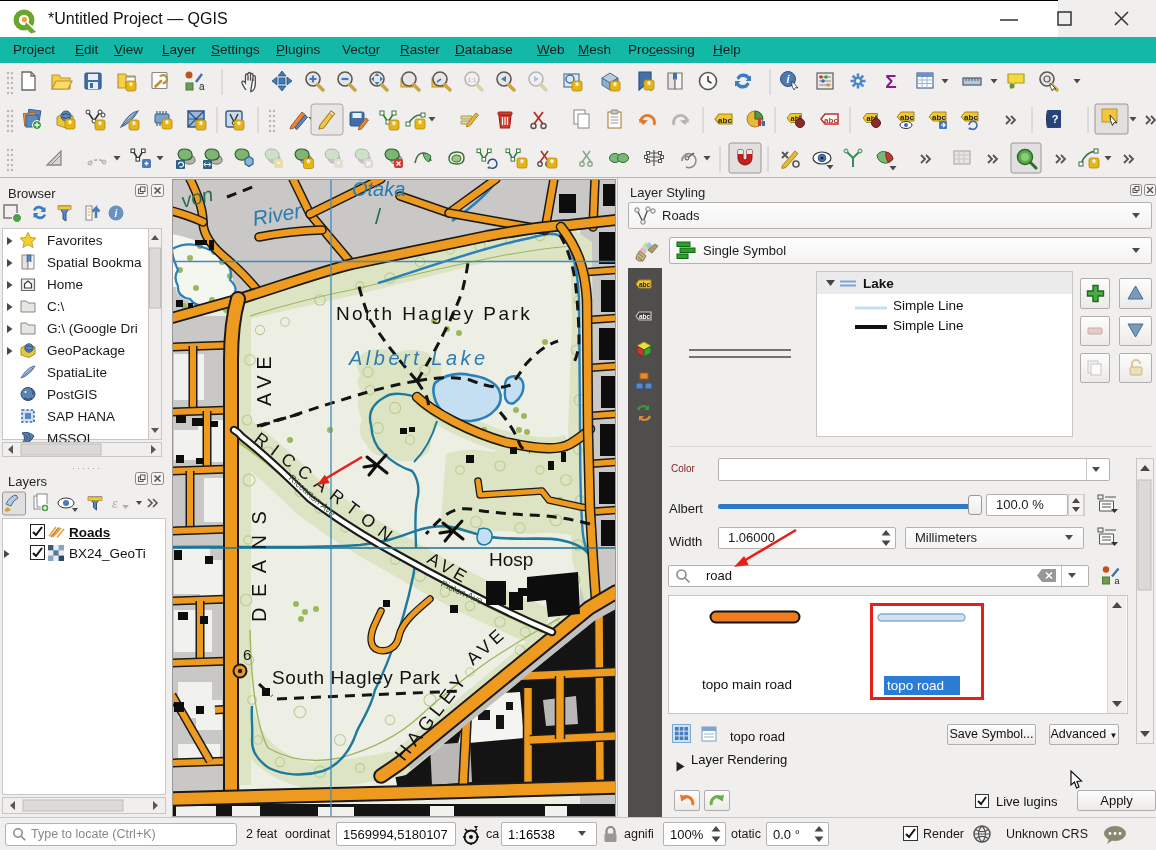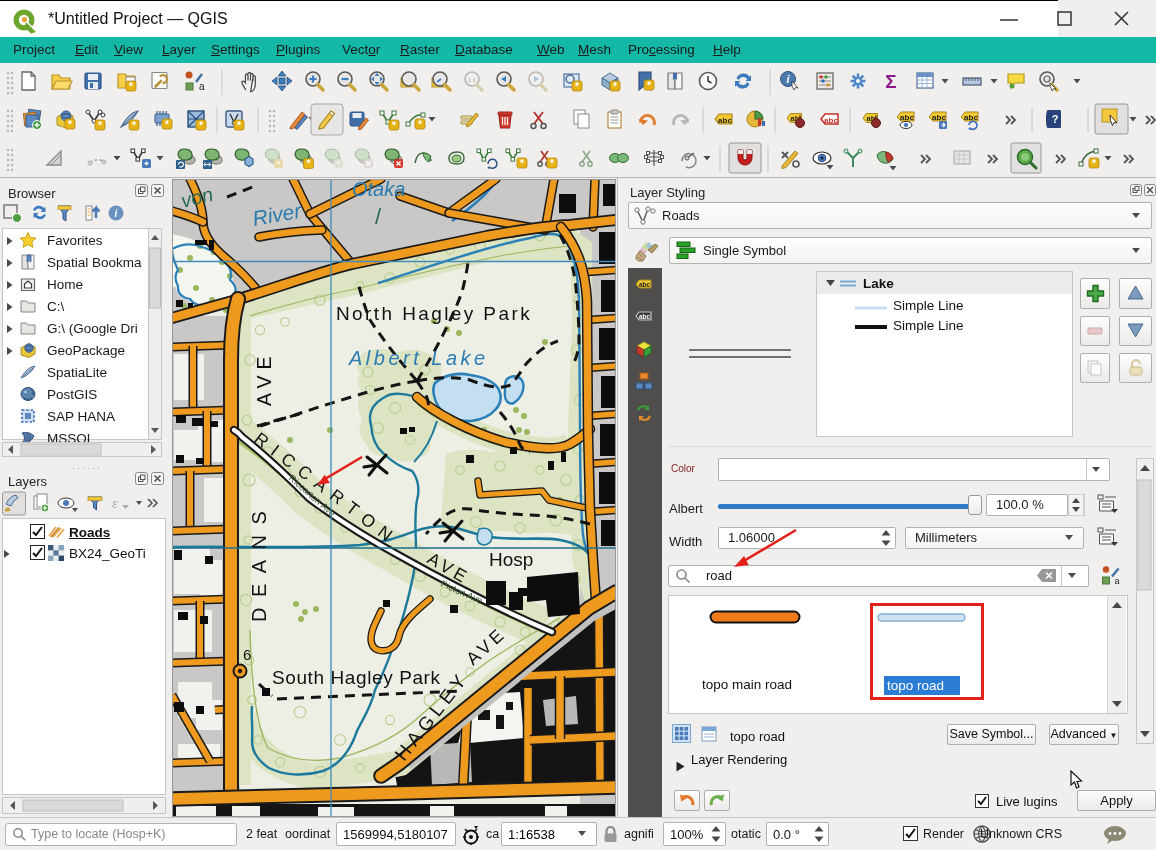--- a/index.html
+++ b/index.html
@@ -1408,21 +1408,21 @@
         <path d="M1 1 v14 l3.5-3 2 6 2.5-1 -2-5.5 4.5-.5z" fill="#fff" stroke="#111" stroke-width="1.2"></path>
       </svg>
     </div>
 
 <div id="statusbar">
       <div class="wbox" style="left:5px;top:5px;width:232px;height:23px;border-radius:3px"></div>
       <svg class="abs" style="left:12px;top:9px" width="15" height="15" viewBox="0 0 15 15">
         <circle cx="6" cy="6" r="4.2" fill="none" stroke="#8a8886" stroke-width="1.5"></circle>
         <path d="M9.2 9.2 l4 4" stroke="#8a8886" stroke-width="1.5"></path>
       </svg>
-      <div class="abs" style="left:31px;top:9px;font-size:12.5px;color:#8a8886">Type to locate (Hosp+K)</div>
+      <div class="abs" style="left:31px;top:9px;font-size:12.5px;color:#8a8886">Type to locate (Ctrl+K)</div>
       <div class="abs" style="left:246px;top:9px;font-size:12.5px;color:#1a1a1a">2 feat</div>
       <div class="abs" style="left:285px;top:9px;font-size:12.5px;color:#1a1a1a">oordinat</div>
       <div class="wbox" style="left:336px;top:4px;width:120px;height:24px"></div>
       <div class="abs" style="left:343px;top:9px;font-size:13px;color:#111">1569994,5180107</div>
       <svg class="abs" style="left:460px;top:6px" width="22" height="22" viewBox="0 0 22 22">
         <circle cx="11" cy="13" r="6.5" fill="none" stroke="#111" stroke-width="1.8"></circle>
         <circle cx="11" cy="13" r="2" fill="#111"></circle>
         <path d="M5 5 l3 3 M17 5 l-3 3 M3 13 h3 M16 13 h3 M11 19 v2" stroke="#111" stroke-width="1.5"></path>
         <path d="M14 2 l2 3 2-3z" fill="#111"></path>
       </svg>
@@ -1450,21 +1450,21 @@
       </svg>
       <div class="abs" style="left:903px;top:8px;width:15px;height:15px;background:#fff;border:1.5px solid #333"></div>
       <svg class="abs" style="left:904px;top:9px" width="13" height="13" viewBox="0 0 13 13">
         <path d="M2 7 l3 3 6-8" fill="none" stroke="#111" stroke-width="2"></path>
       </svg>
       <div class="abs" style="left:923px;top:9px;font-size:12.5px;color:#1a1a1a">Render</div>
       <svg class="abs" style="left:972px;top:6px" width="20" height="20" viewBox="0 0 20 20">
         <circle cx="10" cy="10" r="8" fill="none" stroke="#555" stroke-width="1.5"></circle>
         <path d="M2 10 h16 M10 2 a11 11 0 0 1 0 16 M10 2 a11 11 0 0 0 0 16 M3.5 5.5 a12 12 0 0 0 13 0 M3.5 14.5 a12 12 0 0 1 13 0" fill="none" stroke="#555" stroke-width="1.2"></path>
       </svg>
-      <div class="abs" style="left:980px;top:9px;font-size:12.5px;color:#1a1a1a">Unknown CRS</div>
+      <div class="abs" style="left:1006px;top:9px;font-size:12.5px;color:#1a1a1a">Unknown CRS</div>
       <svg class="abs" style="left:1102px;top:7px" width="26" height="20" viewBox="0 0 26 20">
         <ellipse cx="13" cy="8.5" rx="11" ry="7.5" fill="#8a8872"></ellipse>
         <path d="M7 14 l-2 5 6-4z" fill="#8a8872"></path>
         <circle cx="8" cy="8.5" r="1.4" fill="#fff"></circle>
         <circle cx="13" cy="8.5" r="1.4" fill="#fff"></circle>
         <circle cx="18" cy="8.5" r="1.4" fill="#fff"></circle>
       </svg>
     </div>
 </div>
 </body></html>

